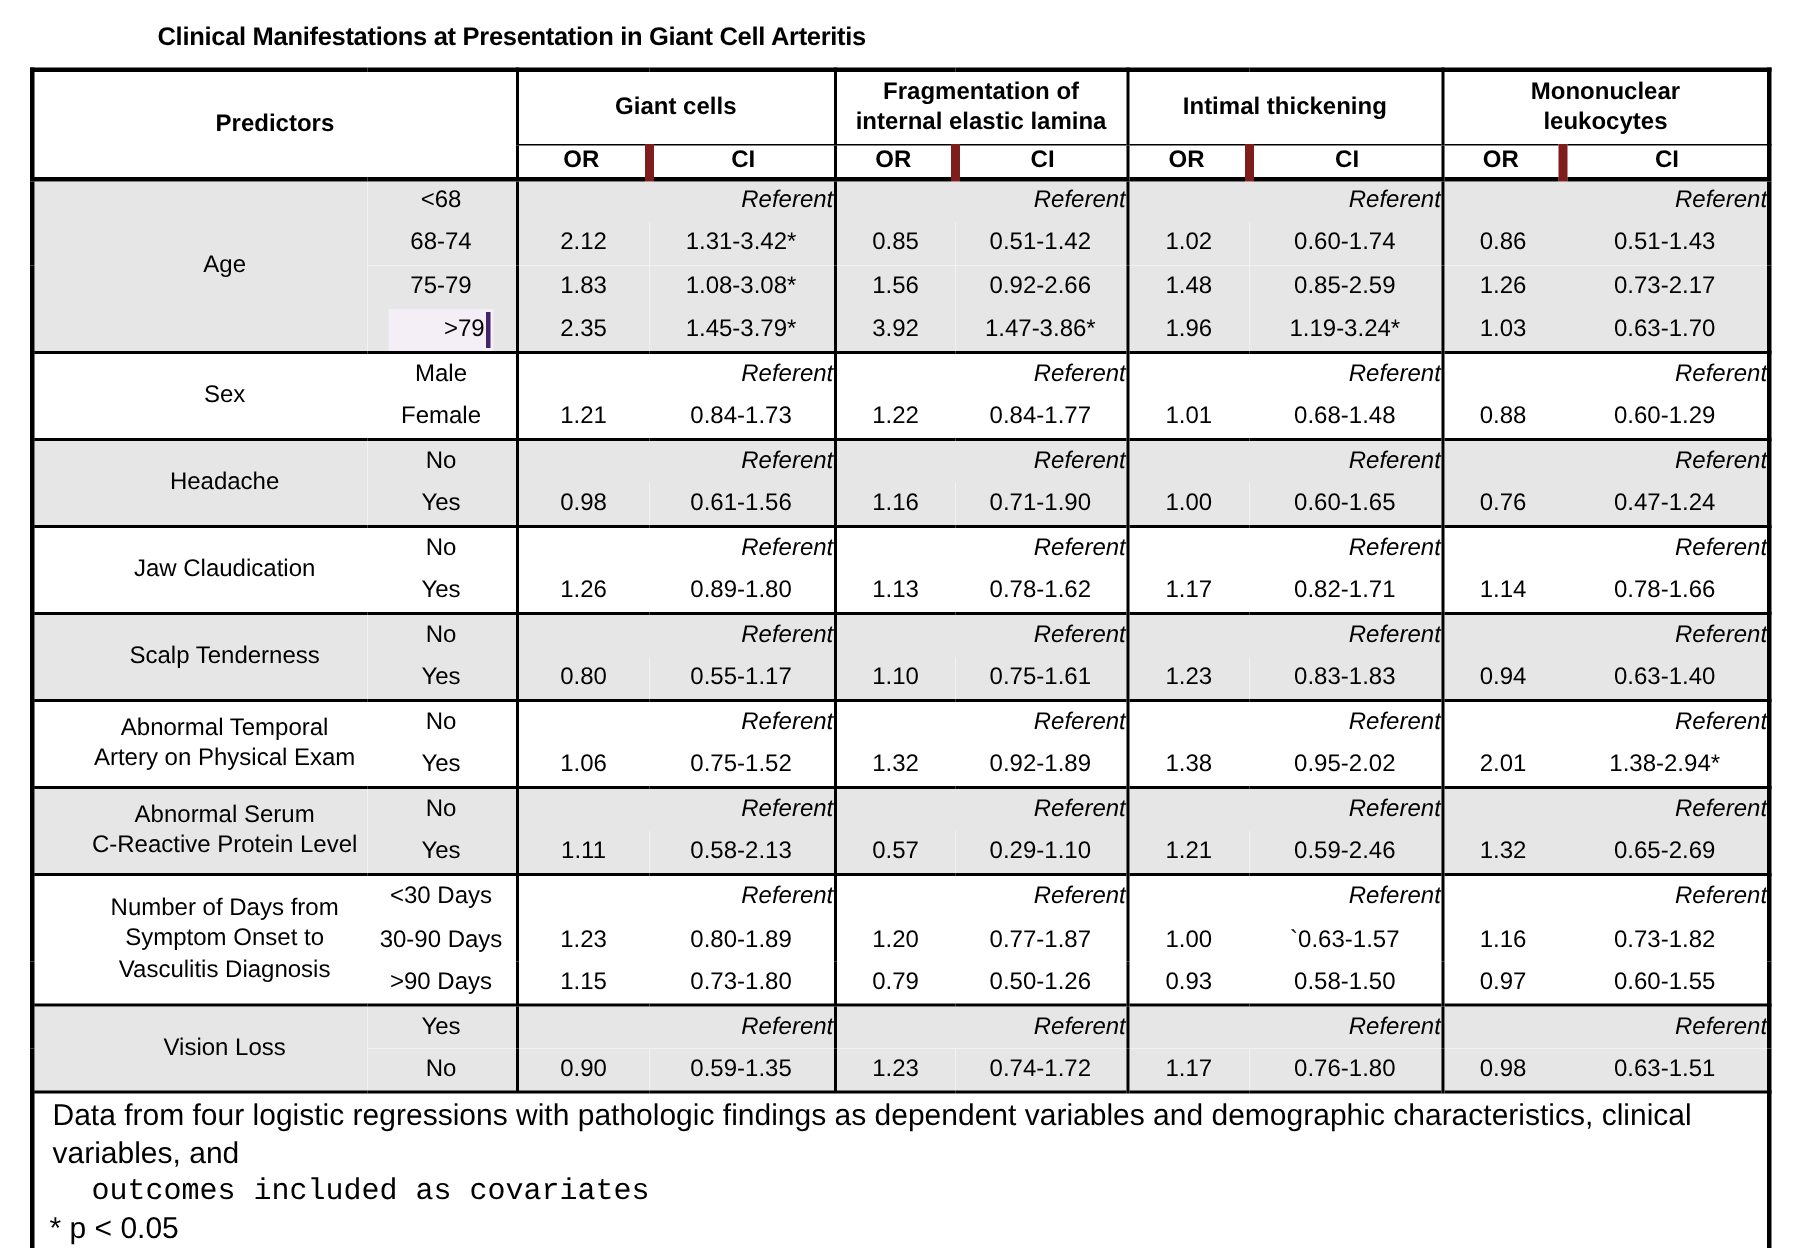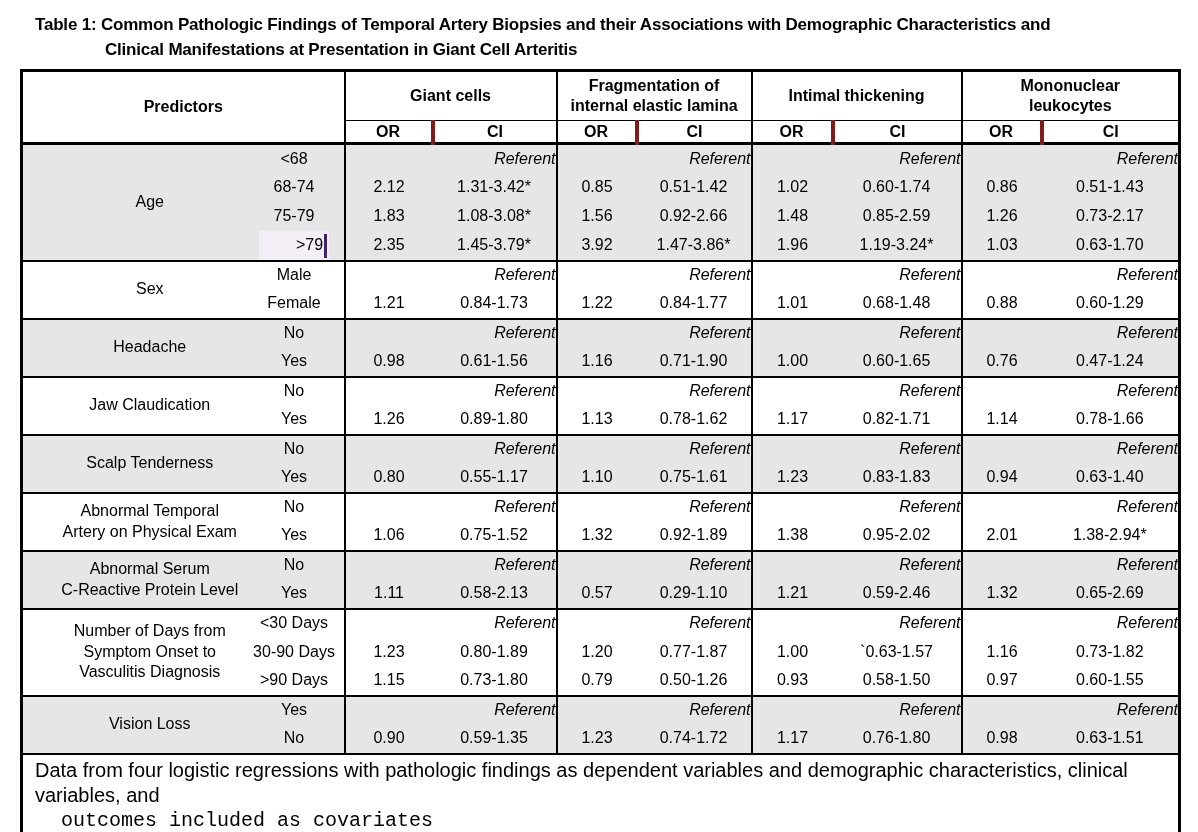--- a/index.html
+++ b/index.html
@@ -32,21 +32,21 @@
     font-size: 16px;
     text-align: center;
     vertical-align: middle;
     overflow: hidden;
   }
   thead tr.grouprow th { height: 50px; font-weight: bold; line-height: 1.25; }
   thead tr.subhead th { height: 23px; font-weight: bold; border-bottom: 3px solid #000; }
   th.predictors { border-bottom: 3px solid #000; font-weight: bold; }
   tr.grouprow th.group { border-bottom: 1px solid #000; }
   .thick-l { border-left: 2px solid #000; }
-  .thin-l  { border-left: 4px solid #7f1d1d; }
+  .thin-l  { border-left: 6px solid #7f1d1d; }
 
   tbody.block { border-top: 2px solid #000; }
   tbody.block td { height: 29px; line-height: 1.15; }
   tbody.gray td { background: #e6e6e6; }
   td.ref { font-style: italic; text-align: right; }
   td.name div { line-height: 1.3; padding-left: 32px; }
 
   .hl {
     background: #f4eef7;
     display: inline-block;
@@ -70,21 +70,20 @@
     vertical-align: top;
     line-height: 1.25;
   }
   .fn2 { margin-left: 26px; font-family: Liberation Mono, monospace; }
   .fn3 { margin-left: -2px; }
 </style>
 </head>
 <body>
 
 <div class="title">
-  <span class="line1">Table 1: Common Pathologic Findings of Temporal Artery Biopsies and their Associations with Demographic Characteristics and</span>
   <span class="line2">Clinical Manifestations at Presentation in Giant Cell Arteritis</span>
 </div>
 
 <table class="results">
   <colgroup>
     <col style="width:223px">
       <col style="width:100px">
     <col style="width:88px">
       <col style="width:124px">
     <col style="width:80px">

